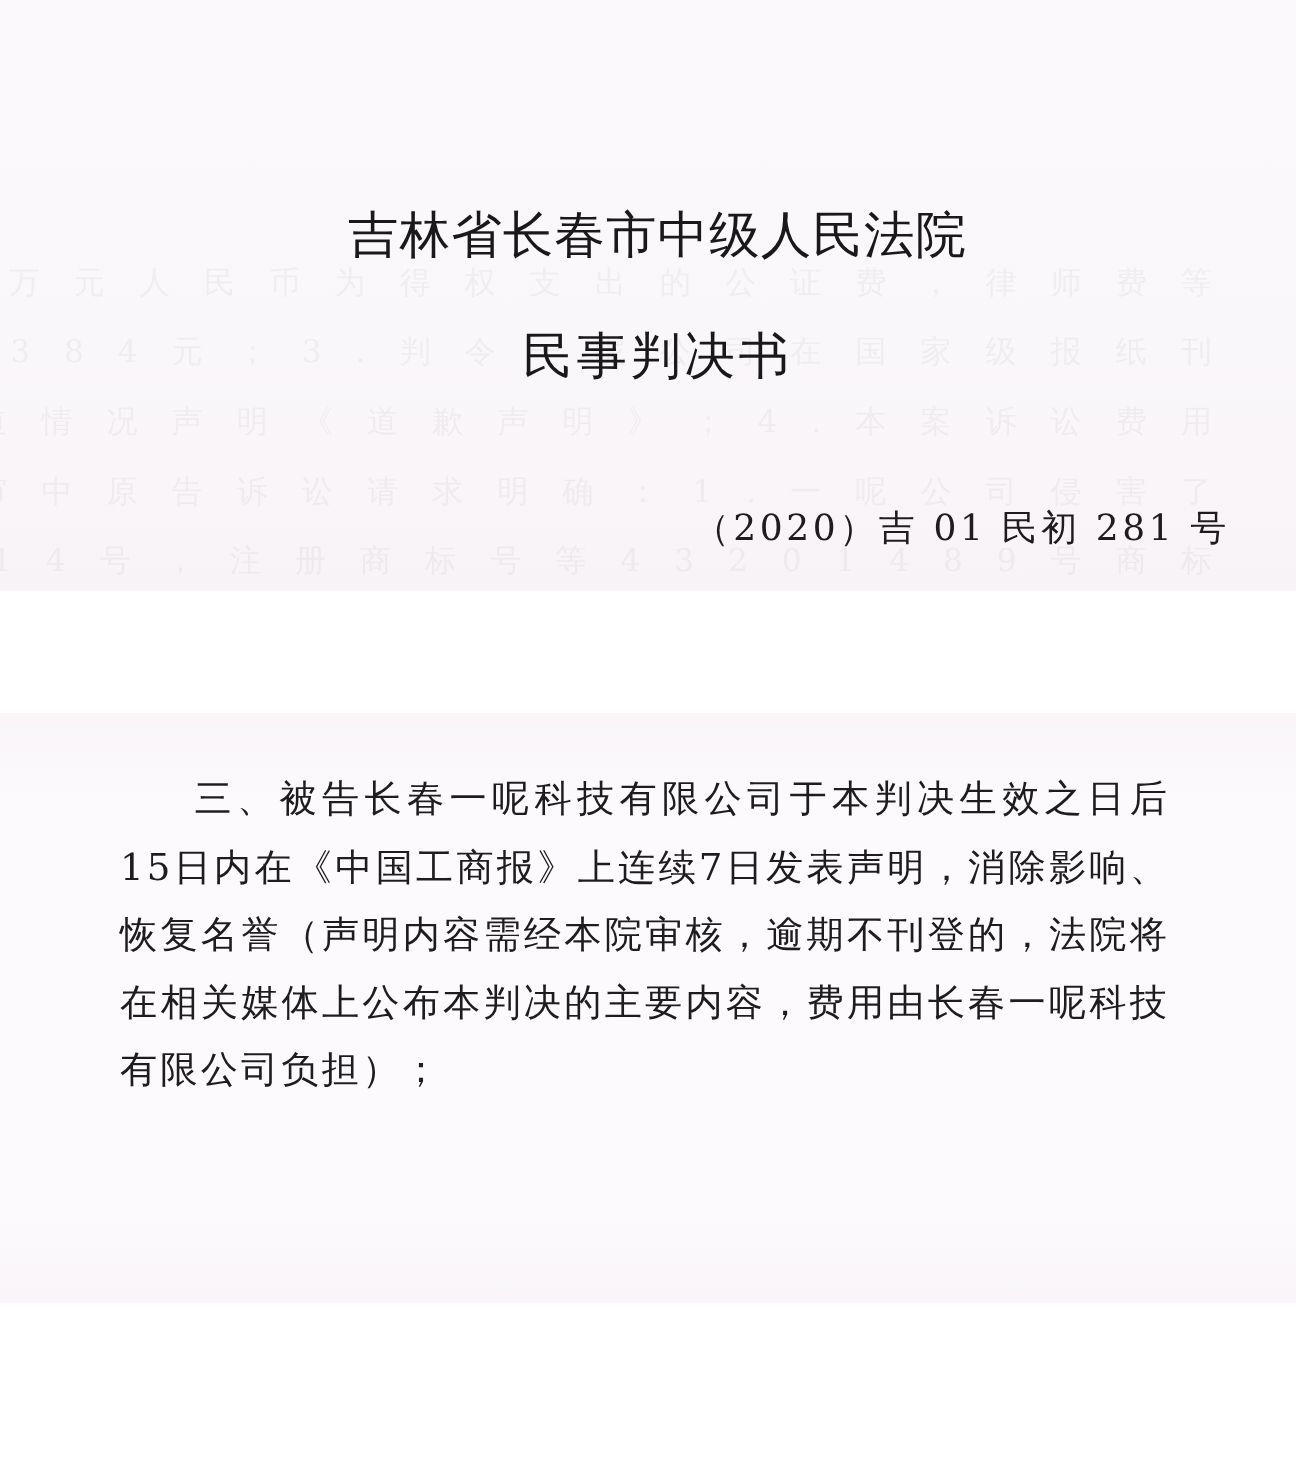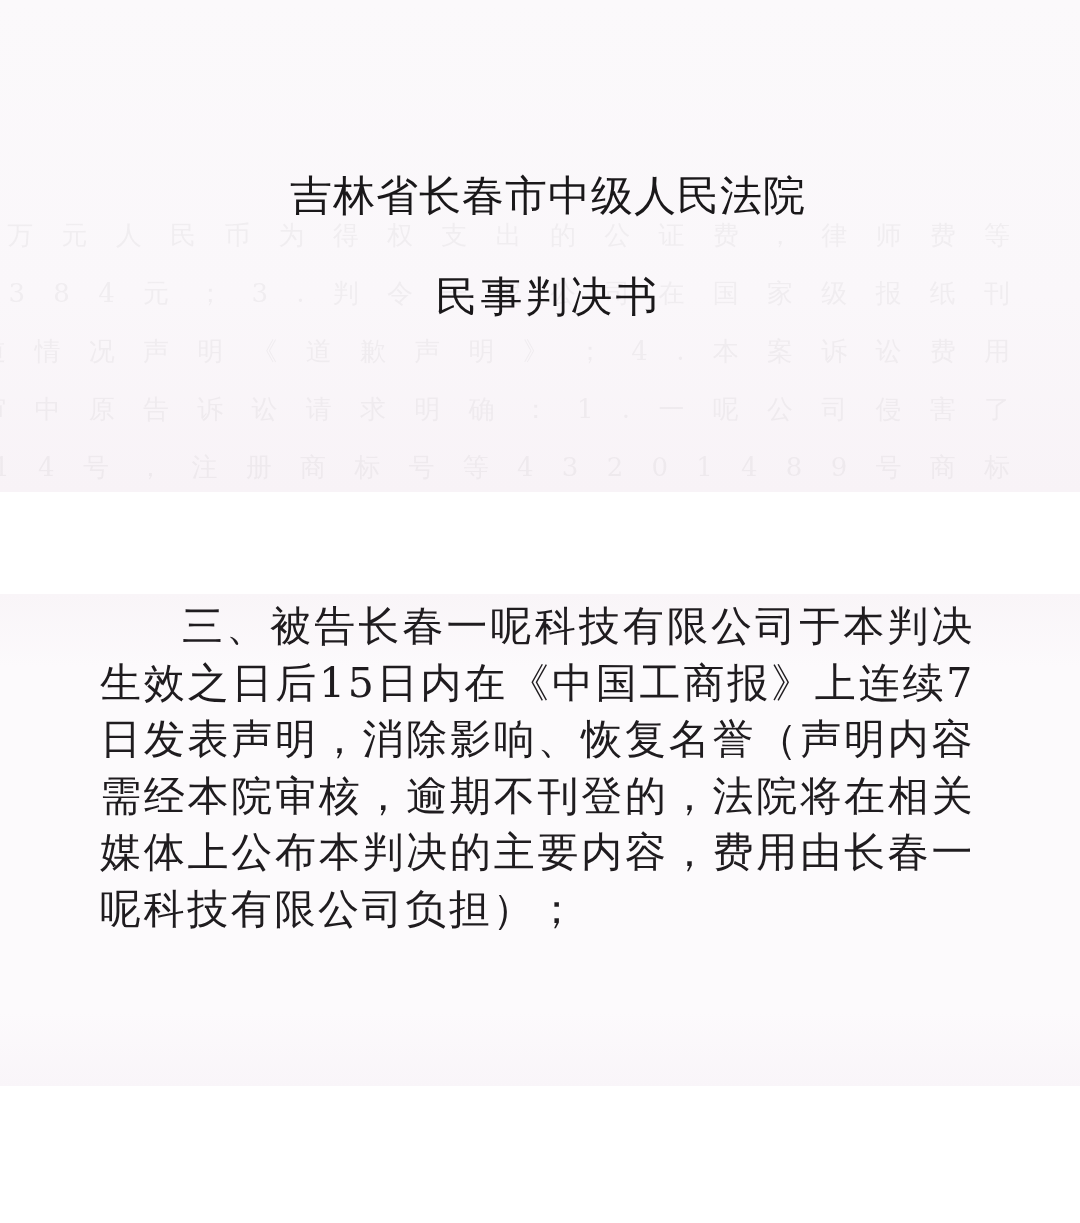--- a/index.html
+++ b/index.html
@@ -67,24 +67,24 @@
   .case-number {
     position: absolute;
     top: 420px;
     left: 578px;
     font-size: 30px;
     letter-spacing: 3px;
     color: #1f1c1f;
   }
   .body-text {
     position: absolute;
-    top: 598px;
+    top: 638px;
     left: 100px;
     width: 875px;
-    font-size: 41px;
+    font-size: 31px;
     line-height: 56.5px;
     letter-spacing: 2.6px;
     text-align: justify;
     color: #1f1c1f;
   }
   .para {
     margin: 0;
     text-indent: 2em;
   }
 </style>
@@ -93,20 +93,21 @@
 
 <div class="scan scan-top">
   <div class="bleed" style="top:218px;">1 0 0 万 元 人 民 币 为 得 权 支 出 的 公 证 费 ， 律 师 费 等</div>
   <div class="bleed" style="top:276px;">4 0 3 8 4 元 ； 3 . 判 令 一 呢 公 司 在 国 家 级 报 纸 刊</div>
   <div class="bleed" style="top:334px;">报 道 情 况 声 明 《 道 歉 声 明 》 ； 4 . 本 案 诉 讼 费 用</div>
   <div class="bleed" style="top:392px;">此 审 中 原 告 诉 讼 请 求 明 确 ： 1 . 一 呢 公 司 侵 害 了</div>
   <div class="bleed" style="top:450px;">4 0 5 8 4 1 4 号 ， 注 册 商 标 号 等 4 3 2 0 1 4 8 9 号 商 标</div>
 
   <div class="title-court">吉林省长春市中级人民法院</div>
   <div class="title-doc">民事判决书</div>
+  <div class="case-number">（2020）吉 01 民初 281 号</div>
 </div>
 
 <div class="scan scan-bottom">
 </div>
 
 <div class="body-text">
   <p class="para">三、被告长春一呢科技有限公司于本判决生效之日后15日内在《中国工商报》上连续7日发表声明，消除影响、恢复名誉（声明内容需经本院审核，逾期不刊登的，法院将在相关媒体上公布本判决的主要内容，费用由长春一呢科技有限公司负担）；</p>
 </div>
 
 </body></html>

